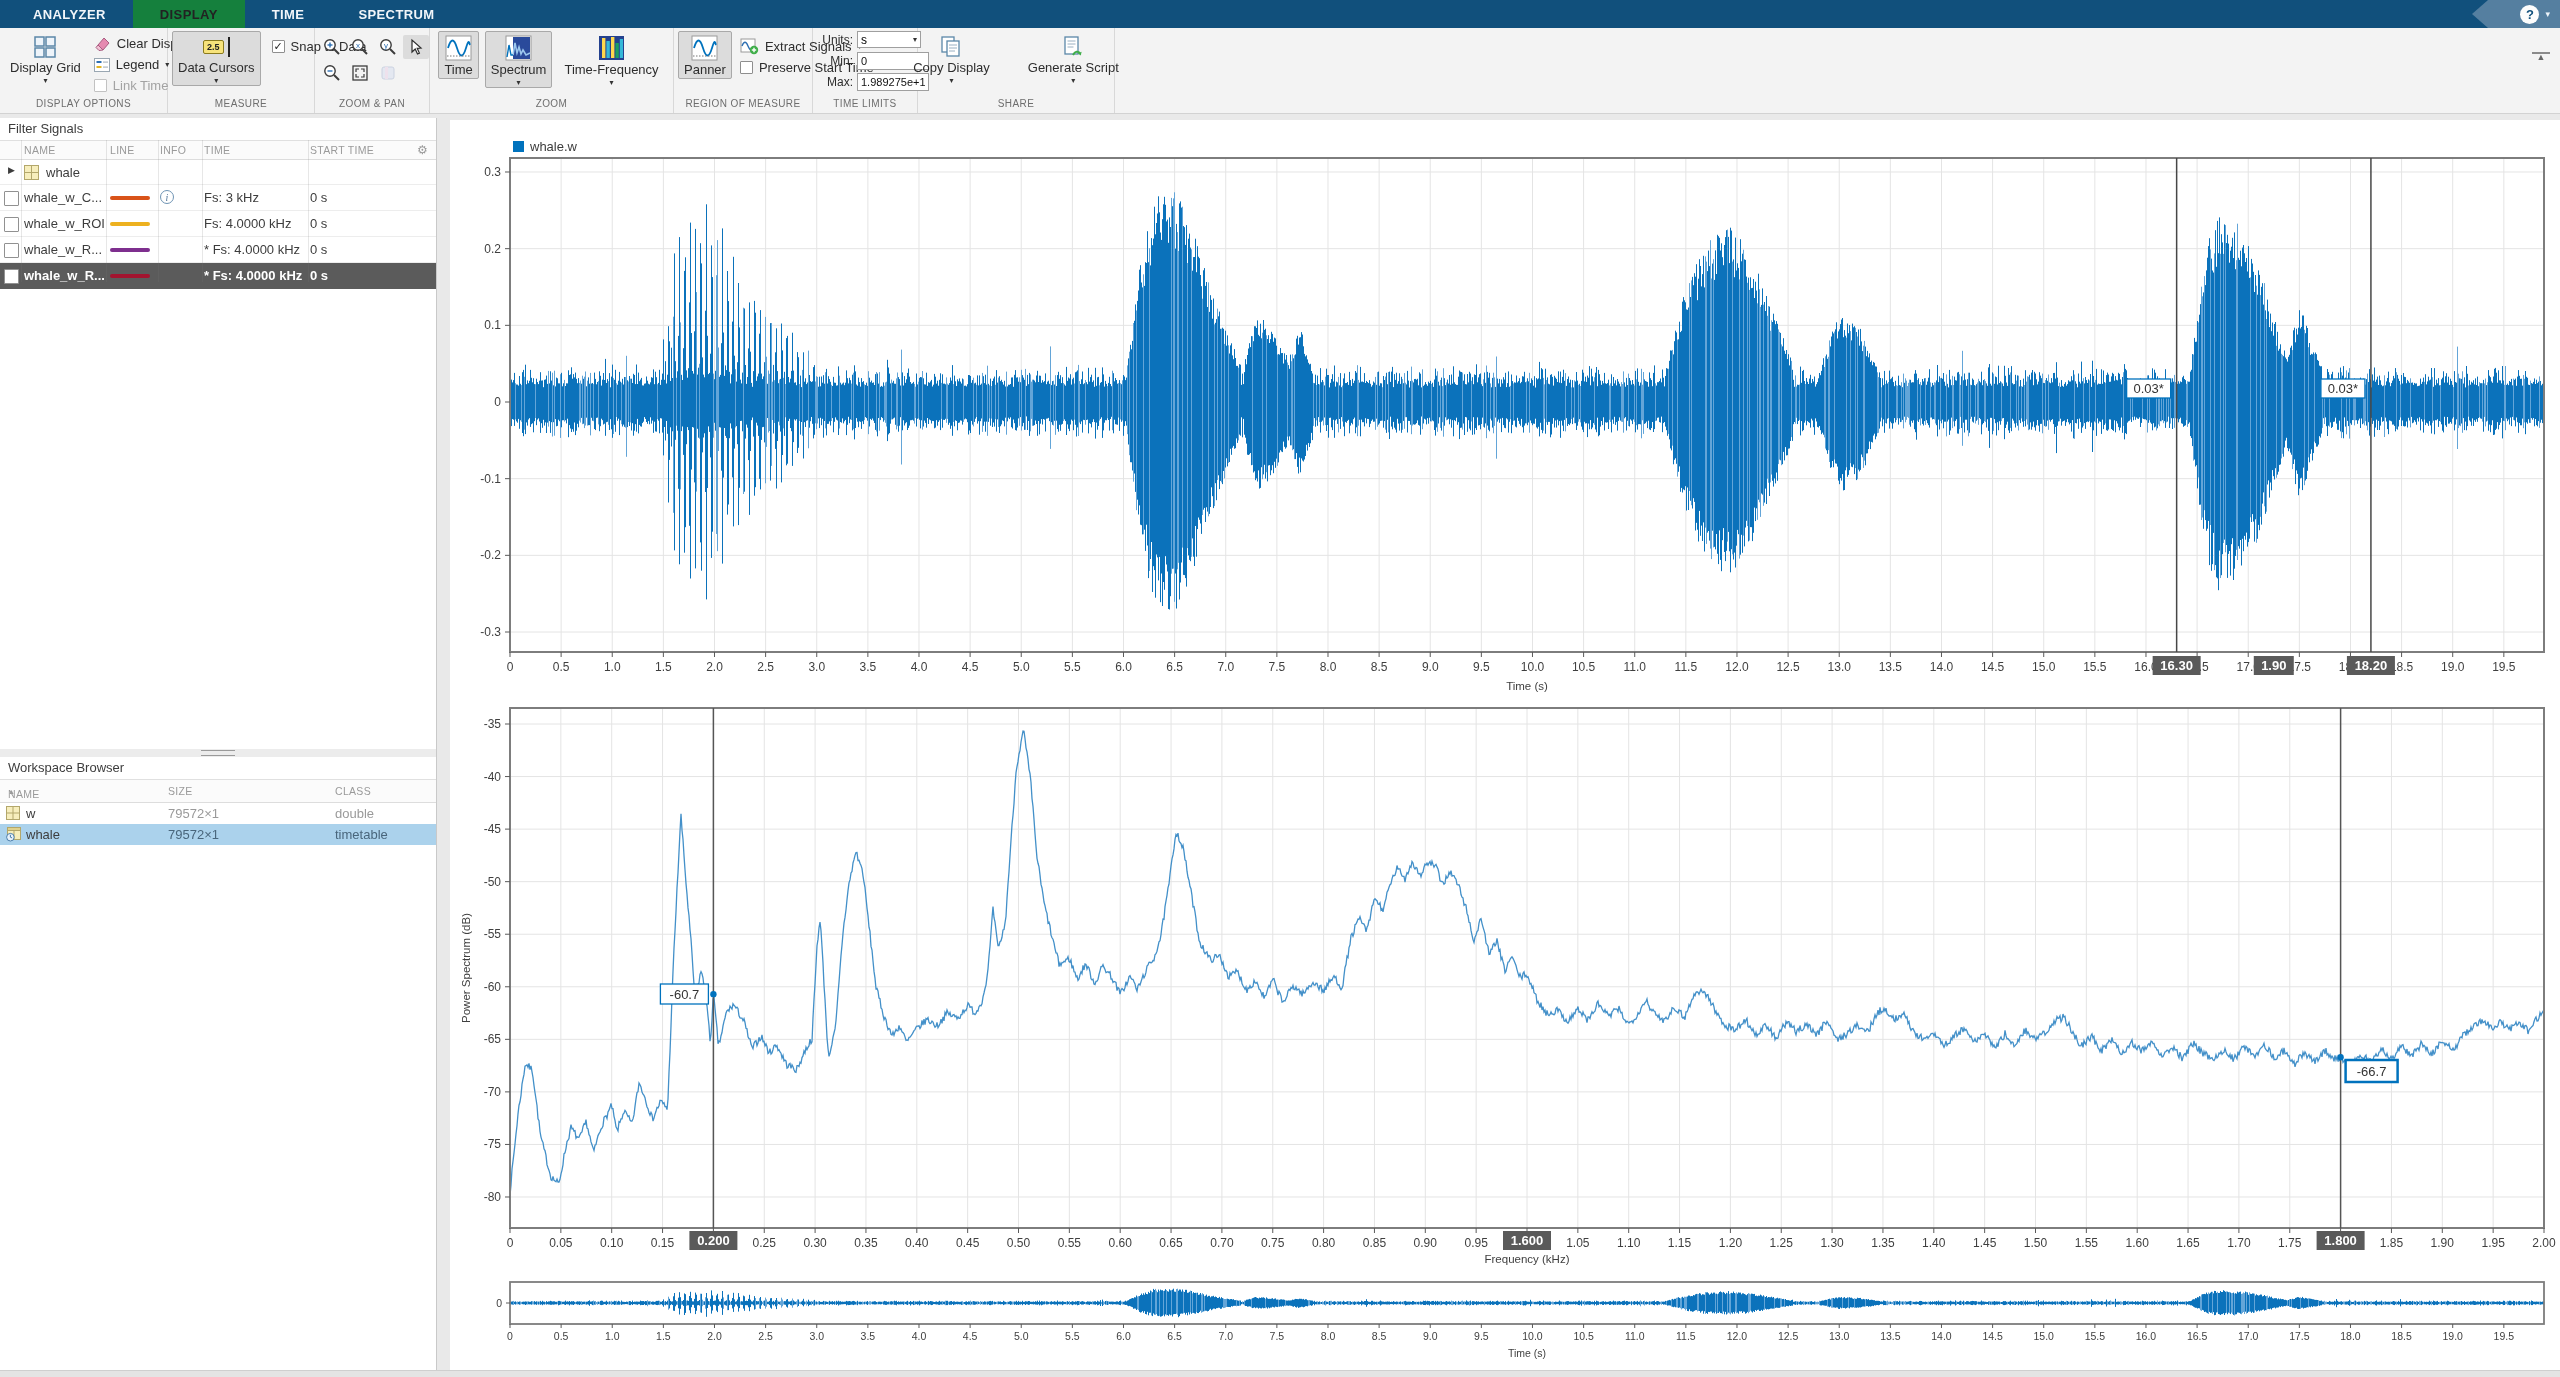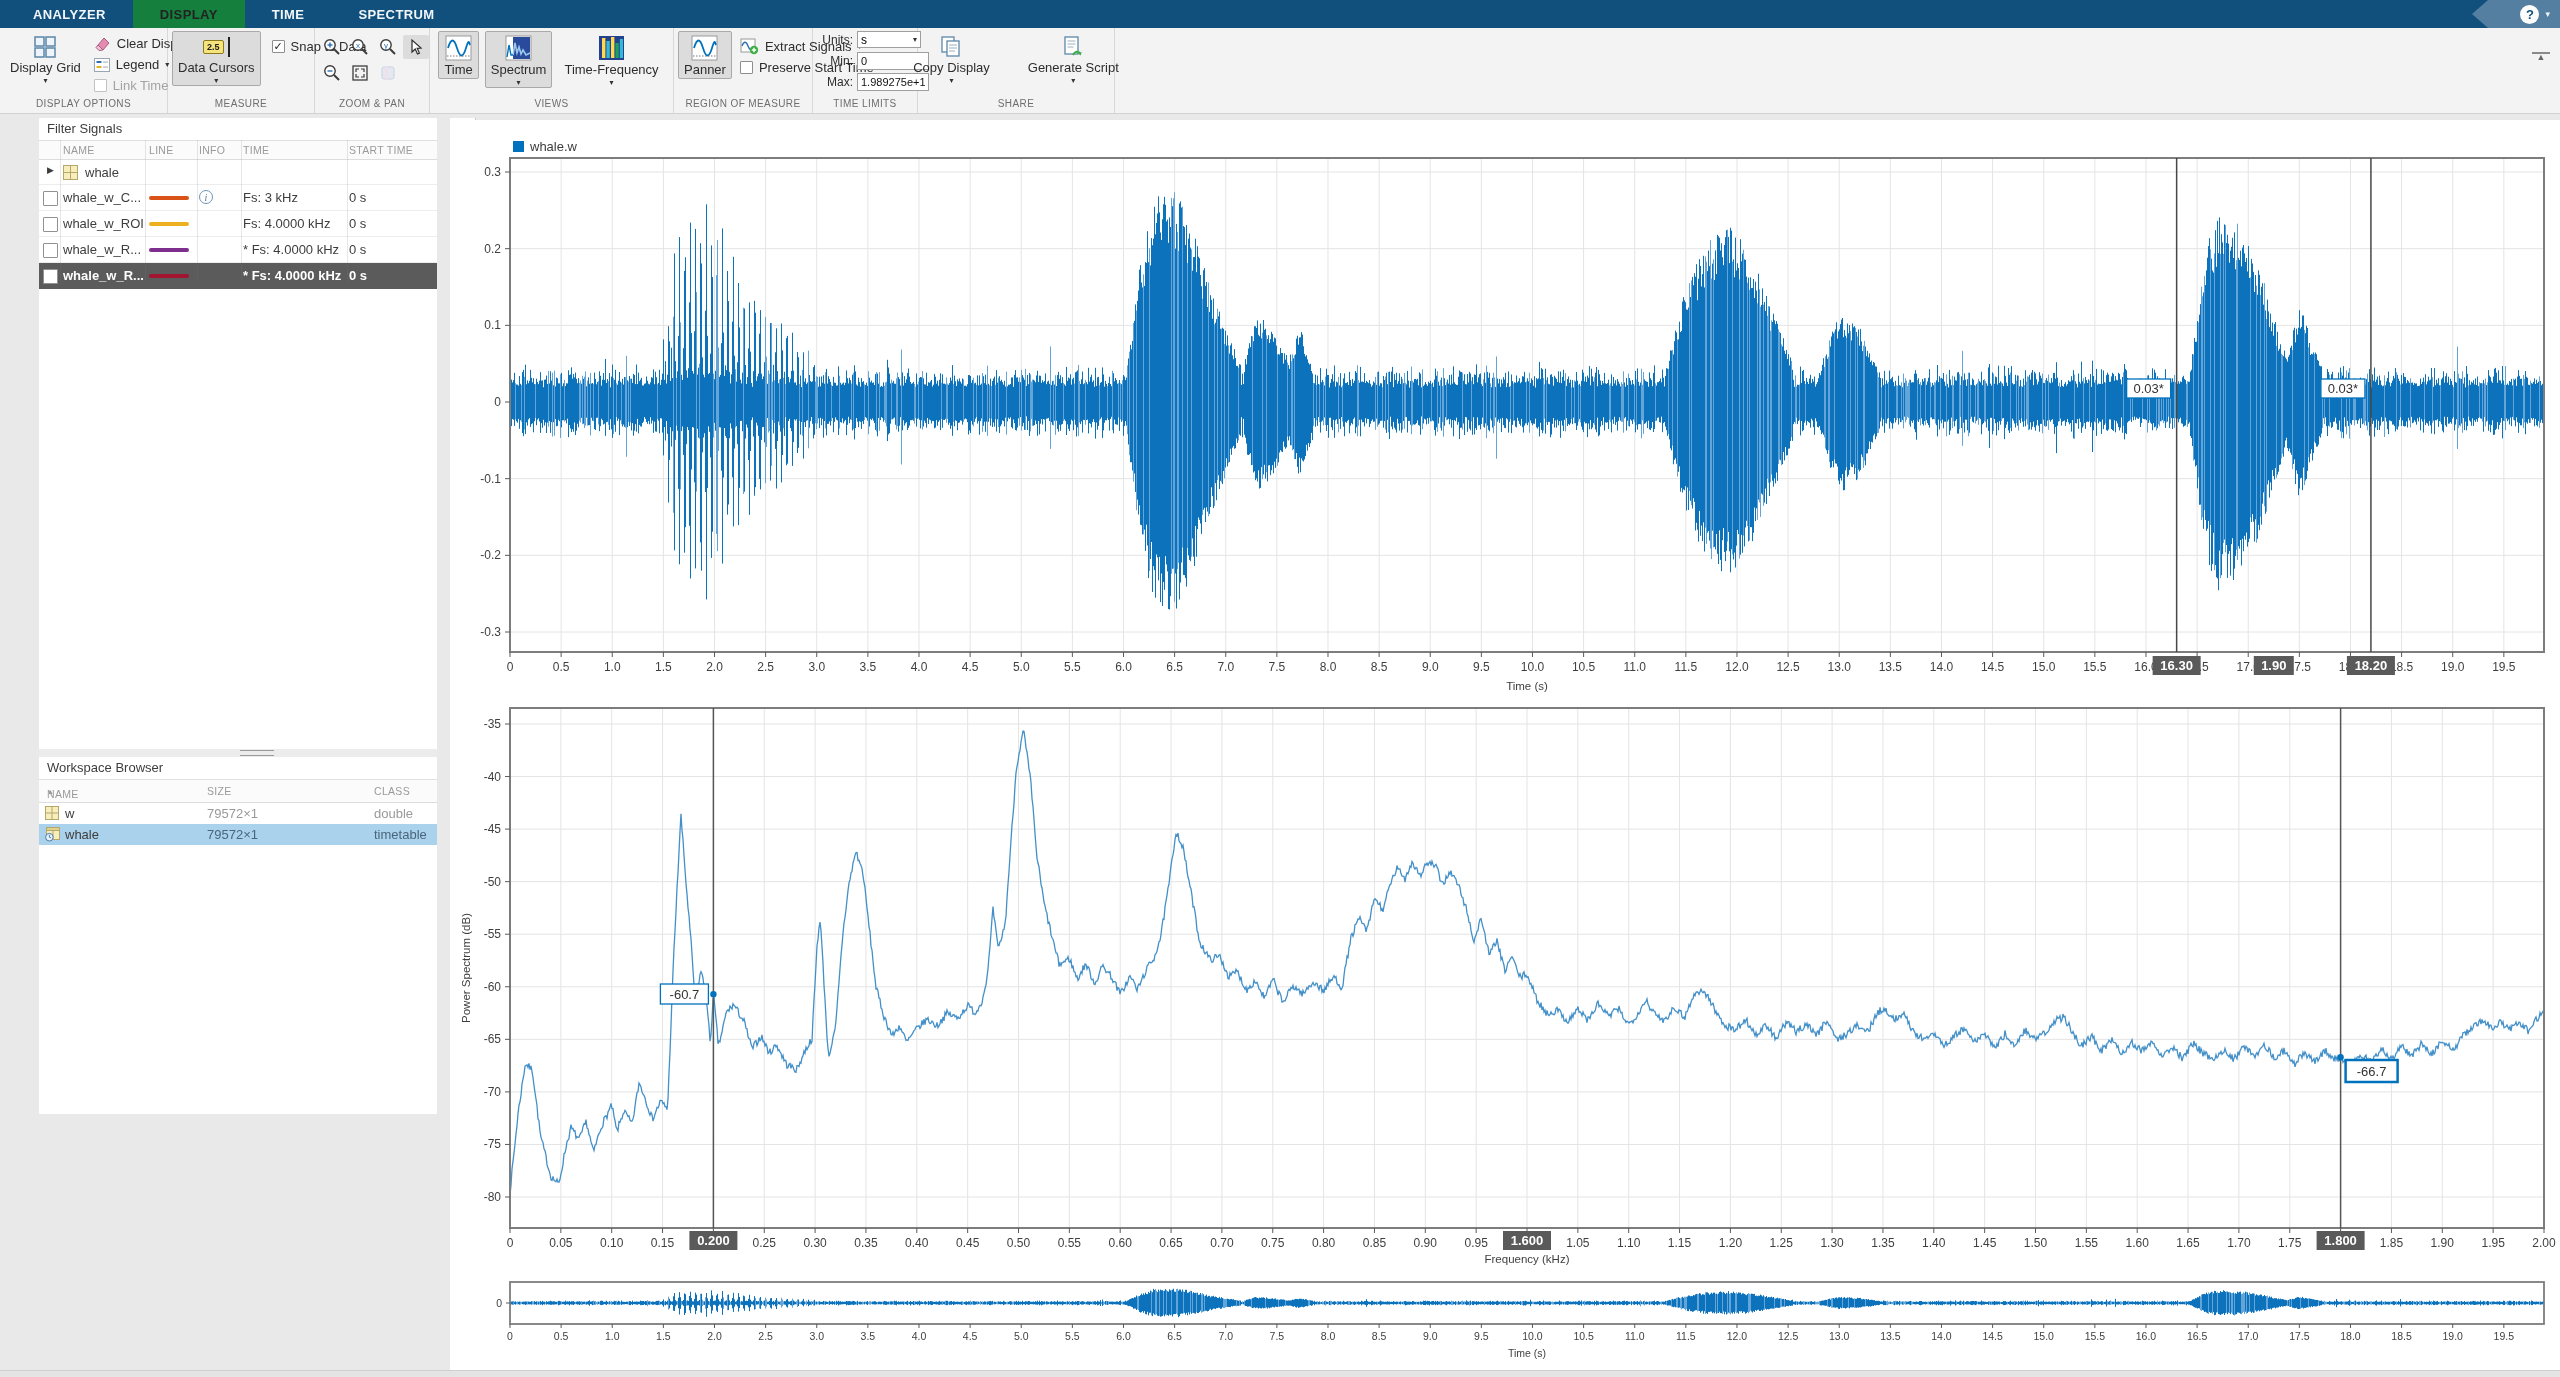--- a/index.html
+++ b/index.html
@@ -31,21 +31,21 @@
   .toolgrid{display:grid;grid-template-columns:repeat(4,26px);grid-auto-rows:24px;gap:2px;padding-top:4px;}
   .toolbtn{display:flex;align-items:center;justify-content:center;border:1px solid transparent;border-radius:2px;}
   .fieldrow{display:flex;align-items:center;gap:4px;height:19px;margin-bottom:2px;}
   .fieldrow label{width:36px;text-align:right;font-size:12px;color:#2d2d2d;}
   .fieldrow input{width:64px;height:16px;font-size:11px;border:1px solid #9f9f9f;padding:0 3px;font-family:"Liberation Sans",sans-serif;background:#fff;color:#111;}
   .combo{width:64px;height:17px;border:1px solid #9f9f9f;background:#fff;font-size:12px;display:flex;align-items:center;justify-content:space-between;padding:0 3px;box-sizing:border-box;}
   #rib-collapse{position:absolute;right:10px;bottom:46px;width:18px;height:12px;color:#666;font-size:9px;line-height:5px;text-align:center;border-top:2px solid #8a8a8a;padding-top:1px;}
 
   
   #content{position:absolute;left:0;top:114px;width:2560px;height:1263px;background:#e9e9e9;}
-  #left-panel{position:absolute;left:0;top:4px;width:437px;height:996px;background:#fff;border-right:1px solid #c9c9c9;box-sizing:border-box;margin-left:39px;}
+  #left-panel{position:absolute;left:0;top:4px;width:437px;height:1252px;background:#fff;border-right:1px solid #c9c9c9;box-sizing:border-box;}
   .panel-title{height:22px;line-height:22px;font-size:13px;color:#3d3d3d;padding-left:8px;border-bottom:1px solid #e0e0e0;background:#fff;}
   .tbl-header{position:relative;height:18px;background:#fbfbfb;border-bottom:1px solid #ddd;font-size:10.5px;color:#9a9a9a;letter-spacing:.3px;}
   .tbl-header span{position:absolute;top:3px;}
   .fs-row{position:relative;height:25px;border-bottom:1px solid #ededed;font-size:13px;color:#3d3d3d;background:#fff;}
   .fs-row.group{height:24px;}
   .fs-row span{position:absolute;top:5px;white-space:nowrap;}
   .fs-row .cbx{position:absolute;left:4px;top:6px;width:13px;height:13px;background:#fff;border:1px solid #919191;border-radius:1px;}
   .fs-row .swatch{position:absolute;left:110px;top:11px;width:40px;height:4px;border-radius:2px;}
   .fs-row.sel{background:#5b5b5b;color:#fff;font-weight:700;border-bottom-color:#5b5b5b;}
   .info-i{position:absolute;left:160px;top:5px;width:14px;height:14px;border:1.4px solid #6f94b4;border-radius:50%;color:#53769a;font-size:10px;font-style:italic;font-family:"Liberation Serif",serif;text-align:center;line-height:13px;box-sizing:border-box;}
@@ -225,21 +225,21 @@
               <rect x="4" y="3" width="3.4" height="20" fill="#ffd84d"></rect>
               <rect x="8.4" y="6" width="3.4" height="17" fill="#35b8d8"></rect>
               <rect x="13" y="2" width="3.4" height="21" fill="#ffd84d"></rect>
               <rect x="17.4" y="8" width="3.4" height="15" fill="#1d9e63"></rect>
               <rect x="21.8" y="4" width="3.2" height="19" fill="#35b8d8"></rect>
             </svg>
           <span class="bb-label">Time-Frequency</span>
           <span class="caret">▾</span>
         </div>
       </div>
-      <div class="sec-label">VIEWS</div>
+      <div class="sec-label">ZOOM</div>
     </section>
 
     <section class="rib-sec" style="width:139px">
       <div class="sec-body" style="gap:5px;">
         <div class="bigbtn pressed">
           <svg class="icon" width="27" height="26" viewBox="0 0 27 26">
               <rect x="1" y="1" width="25" height="24" fill="#fff" stroke="#9a9a9a"></rect>
               <path d="M3 13 C6 3,9 3,12 13 S18 23,21 13 S24 8,25 10" fill="none" stroke="#0072BD" stroke-width="1.8"></path>
               <line x1="2" y1="21" x2="25" y2="21" stroke="#777" stroke-width="1" stroke-dasharray="1.5 1.5"></line>
             </svg>

